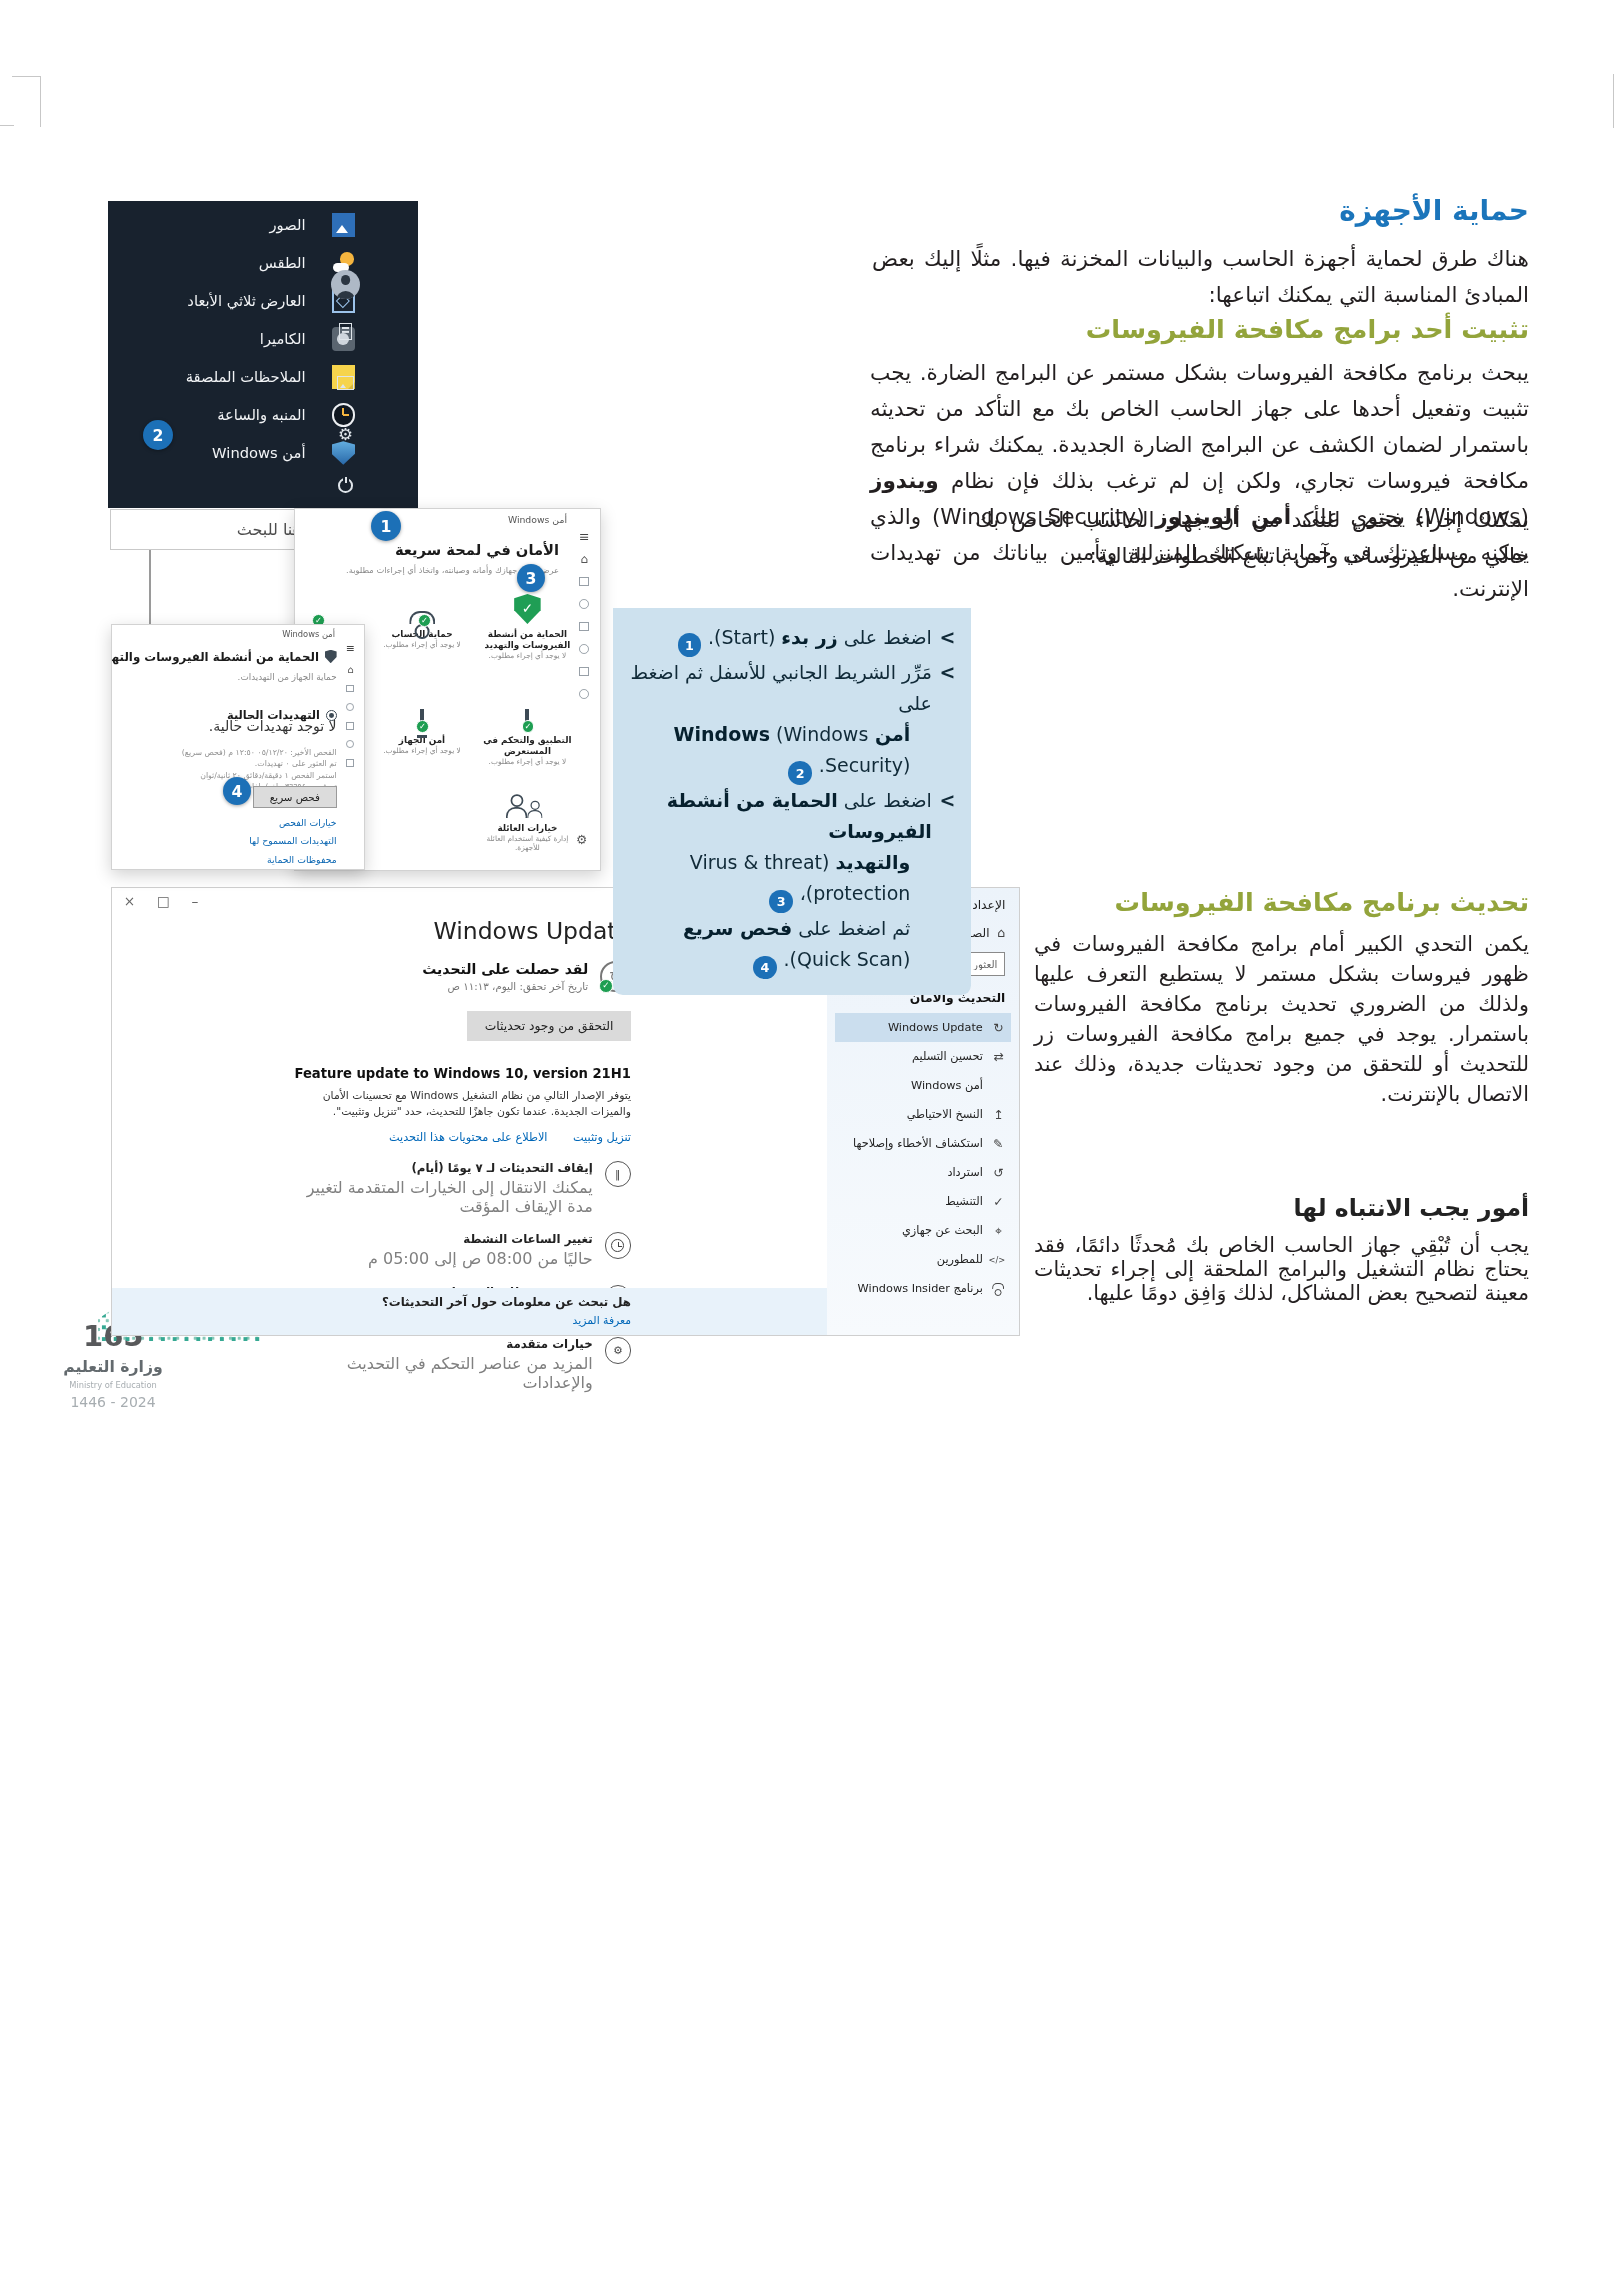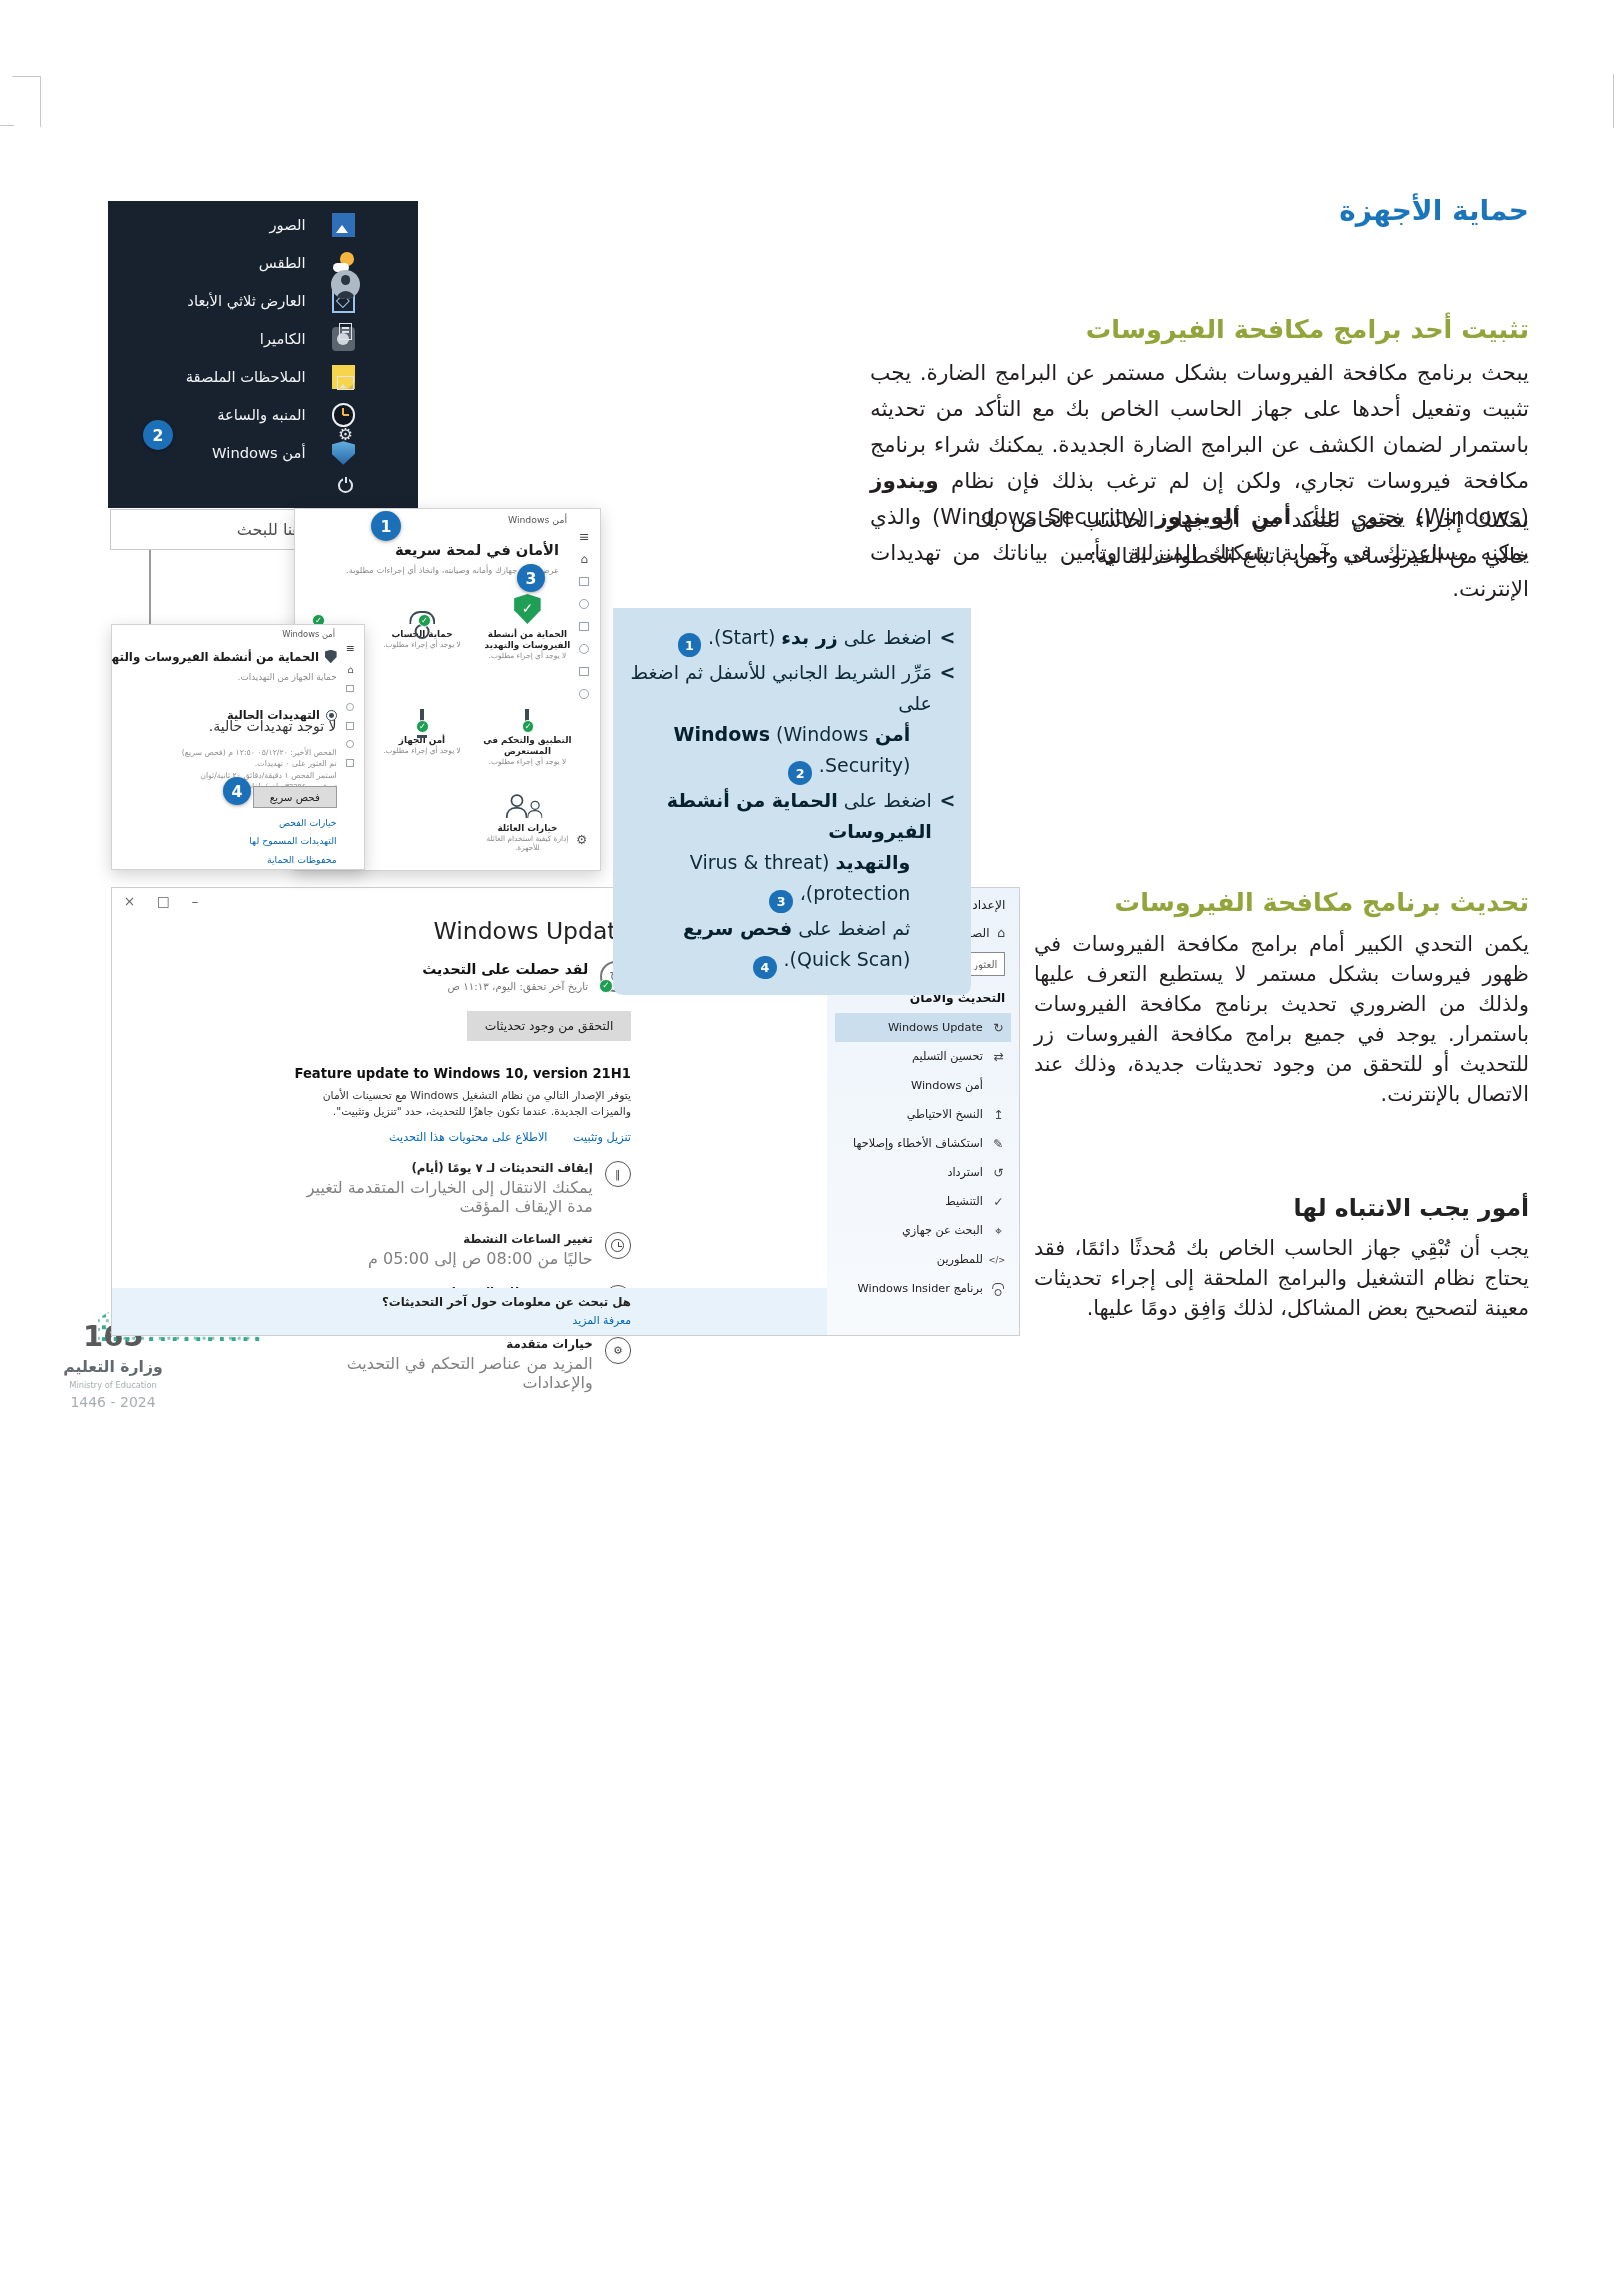--- a/index.html
+++ b/index.html
@@ -196,20 +196,21 @@
 <body>
 
 <div class="page">
 
   <div class="crop" style="left:11.8px;top:76px;width:29px;height:1px;"></div>
   <div class="crop" style="left:40px;top:76px;width:1px;height:51px;"></div>
   <div class="crop" style="left:0;top:125px;width:13.7px;height:1px;"></div>
   <div class="crop" style="right:6.9px;top:74px;width:1px;height:54px;"></div>
 
   <div class="abs h-blue" style="right:92px;top:194px;">حماية الأجهزة</div>
+  <div class="abs para" style="right:92px;top:241px;width:657px;">هناك طرق لحماية أجهزة الحاسب والبيانات المخزنة فيها. مثلًا إليك بعض المبادئ المناسبة التي يمكنك اتباعها:</div>
 
   <div class="abs h-green" style="right:92px;top:314px;">تثبيت أحد برامج مكافحة الفيروسات</div>
   <div class="abs para" style="right:92px;top:355px;width:659px;">
     <span>يبحث برنامج مكافحة الفيروسات بشكل مستمر عن البرامج الضارة. يجب تثبيت وتفعيل أحدها على جهاز الحاسب الخاص بك مع التأكد من تحديثه باستمرار لضمان الكشف عن البرامج الضارة الجديدة. يمكنك شراء برنامج مكافحة فيروسات تجاري، ولكن إن لم ترغب بذلك فإن نظام </span><b>ويندوز</b><span> (Windows) يحتوي على </span><b>أمن الويندوز</b><span> (Windows Security) والذي يمكنه مساعدتك في حماية شبكتك المنزلية وتأمين بياناتك من تهديدات الإنترنت.</span>
   </div>
   <div class="abs para" style="right:92px;top:502px;width:554px;">يمكنك إجراء فحص للتأكد من أن جهاز الحاسب الخاص بك خالي من الفيروسات وآمن باتباع الخطوات التالية:</div>
 
   <div class="start-menu">
     <div class="sm-apps">
       <div class="sm-row">
@@ -505,21 +506,21 @@
 
     <div class="uw-strip">
       <div class="uw-strip-q">هل تبحث عن معلومات حول آخر التحديثات؟</div>
       <a href="#">معرفة المزيد</a>
     </div>
   </div>
 
   <div class="abs h-green" style="right:92px;top:887px;">تحديث برنامج مكافحة الفيروسات</div>
   <div class="abs para" style="right:92px;top:929px;width:495px;font-size:20.6px;line-height:30px;">يكمن التحدي الكبير أمام برامج مكافحة الفيروسات في ظهور فيروسات بشكل مستمر لا يستطيع التعرف عليها ولذلك من الضروري تحديث برنامج مكافحة الفيروسات باستمرار. يوجد في جميع برامج مكافحة الفيروسات زر للتحديث أو للتحقق من وجود تحديثات جديدة، وذلك عند الاتصال بالإنترنت.</div>
   <div class="abs h-dark" style="right:92px;top:1194px;">أمور يجب الانتباه لها</div>
-  <div class="abs para" style="right:92px;top:1233px;width:495px;font-size:20.6px;line-height:30px;">يجب أن تُبْقِي جهاز الحاسب الخاص بك مُحدثًا دائمًا، فقد يحتاج نظام التشغيل والبرامج الملحقة إلى إجراء تحديثات معينة لتصحيح بعض المشاكل، لذلك وَافِق دومًا عليها.</div>
+  <div class="abs para" style="right:92px;top:1233px;width:495px;font-size:20.6px;line-height:24px;">يجب أن تُبْقِي جهاز الحاسب الخاص بك مُحدثًا دائمًا، فقد يحتاج نظام التشغيل والبرامج الملحقة إلى إجراء تحديثات معينة لتصحيح بعض المشاكل، لذلك وَافِق دومًا عليها.</div>
 
   <div class="moe-dots"></div>
   <div class="page-num">165</div>
   <div class="moe-ar">وزارة التعليم</div>
   <div class="moe-en">Ministry of Education</div>
   <div class="moe-years">2024 - 1446</div>
 
 </div>
 
 

